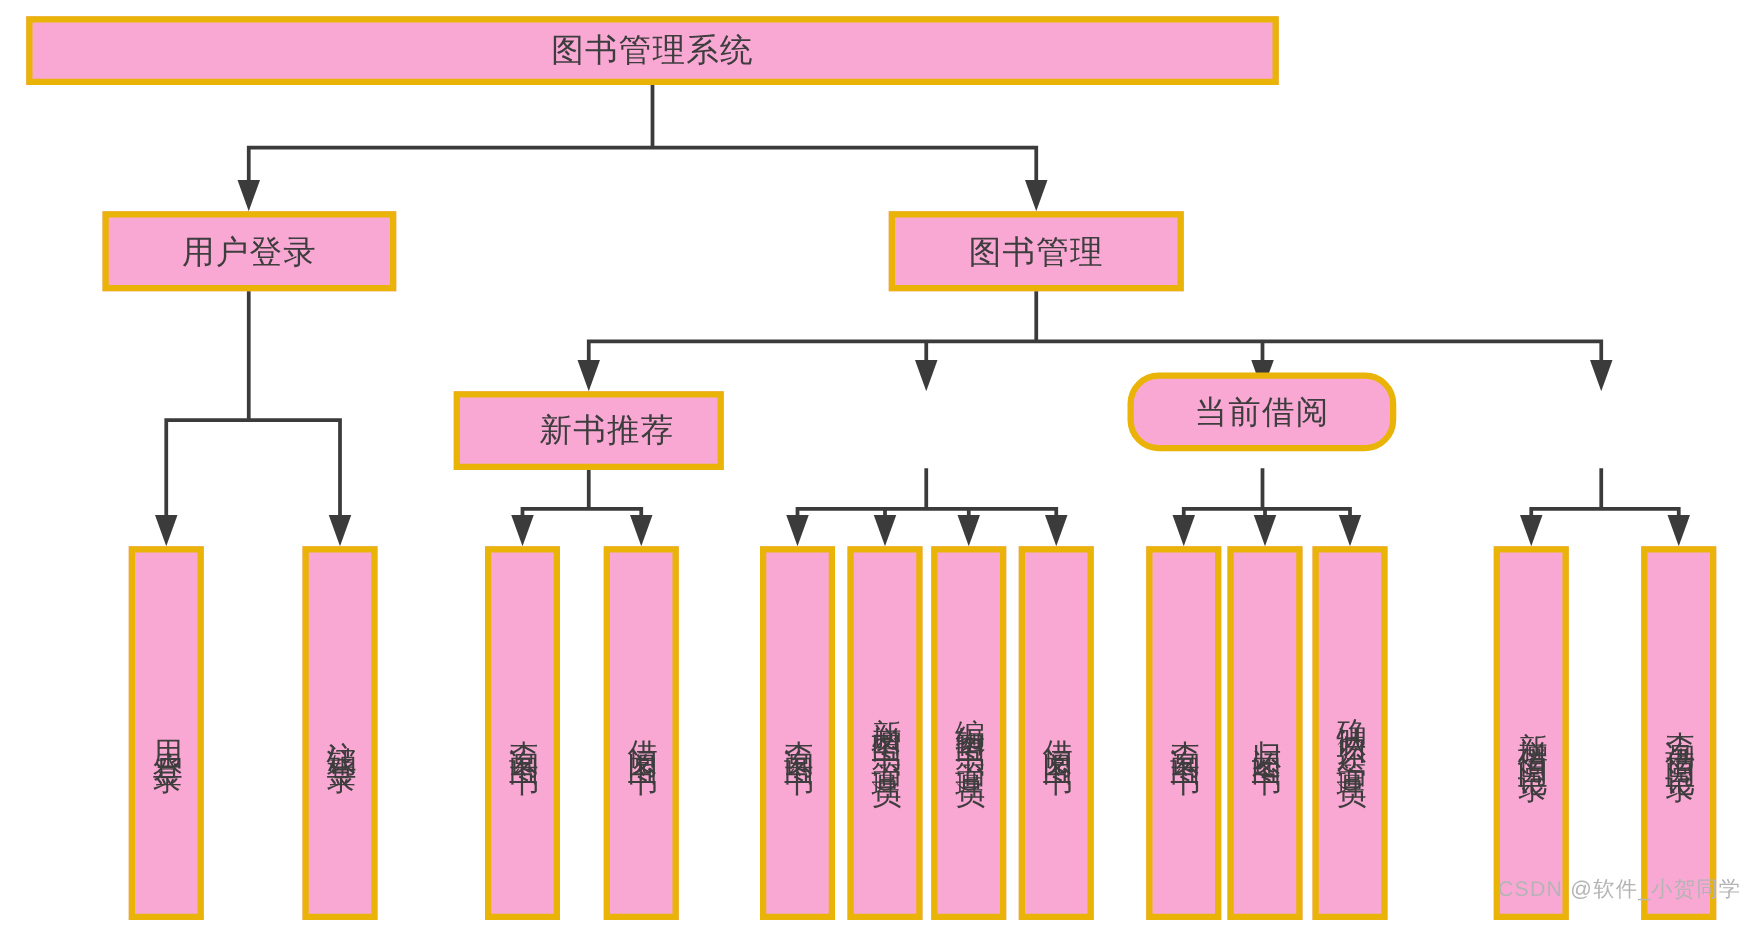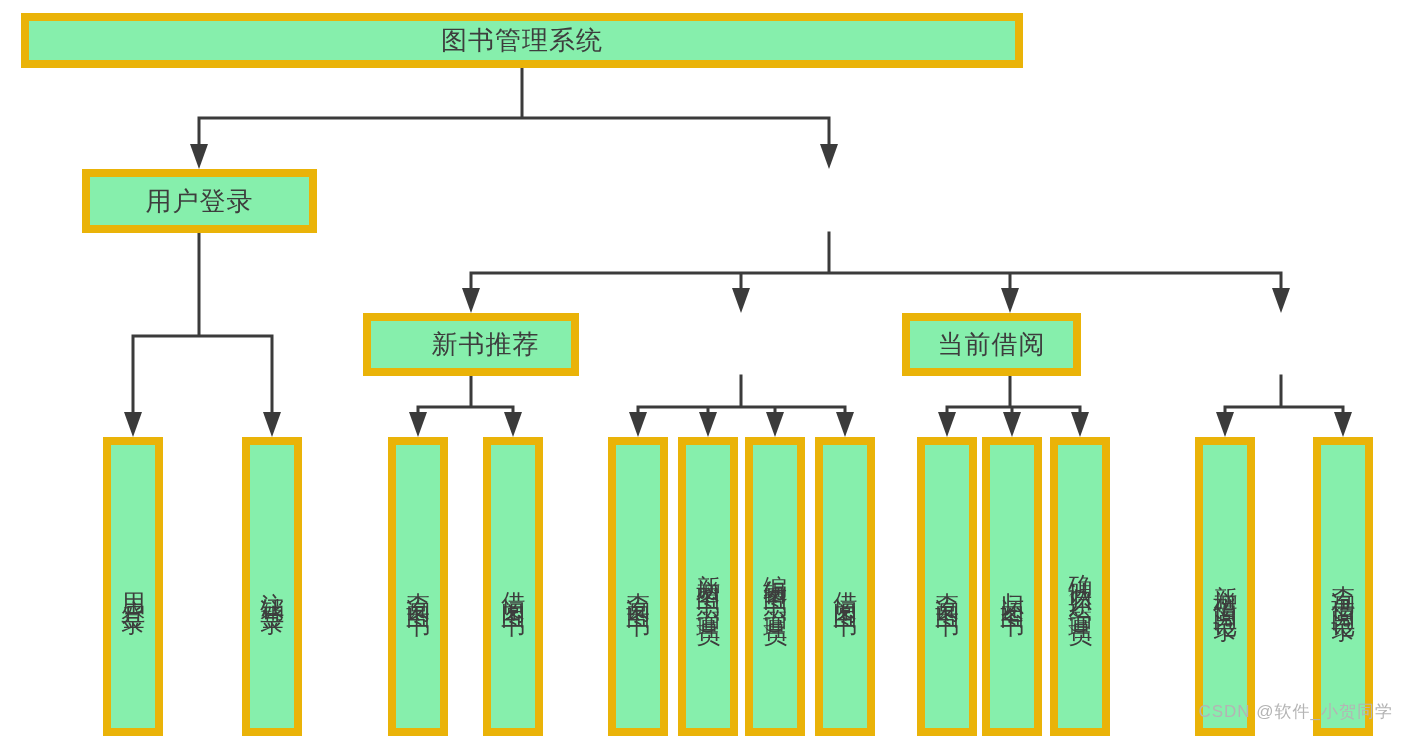--- a/index.html
+++ b/index.html
@@ -17,22 +17,22 @@
   }
   .connectors {
     position: absolute;
     left: 0;
     top: 0;
     z-index: 1;
   }
   .box {
     position: absolute;
     box-sizing: border-box;
-    background: #86efac;
-    border: 8px solid #eab308;
+    background: #f9a8d4;
+    border: 5px solid #eab308;
     display: flex;
     align-items: center;
     justify-content: center;
     color: #3d3d3d;
     z-index: 2;
   }
   .hlabel {
     font-size: 26px;
     letter-spacing: 1px;
     white-space: nowrap;
@@ -94,23 +94,24 @@
       <polygon points="1003,412 1021,412 1012,437"></polygon>
       <polygon points="1071,412 1089,412 1080,437"></polygon>
       <polygon points="1216,412 1234,412 1225,437"></polygon>
       <polygon points="1334,412 1352,412 1343,437"></polygon>
     </g>
   </svg>
 
   <div class="box hlabel" style="left:21px; top:13px; width:1002px; height:55px;">图书管理系统</div>
 
   <div class="box hlabel" style="left:82px; top:169px; width:235px; height:64px;">用户登录</div>
+  <div class="box hlabel" style="left:711px; top:169px; width:236px; height:64px;">图书管理</div>
 
   <div class="box hlabel" style="left:363px; top:313px; width:216px; height:63px;padding-left:29px;">新书推荐</div>
-  <div class="box hlabel" style="left:902px; top:313px; width:179px; height:63px;">当前借阅</div>
+  <div class="box hlabel" style="left:902px; top:298px; width:215px; height:63px;border-radius:25px;">当前借阅</div>
 
   <div class="box leaf" style="left:103px;">
     <span class="vtext">用户登录</span>
   </div>
   <div class="box leaf" style="left:242px;">
     <span class="vtext">注销登录</span>
   </div>
 
   <div class="box leaf" style="left:388px;">
     <span class="vtext">查询图书</span>

